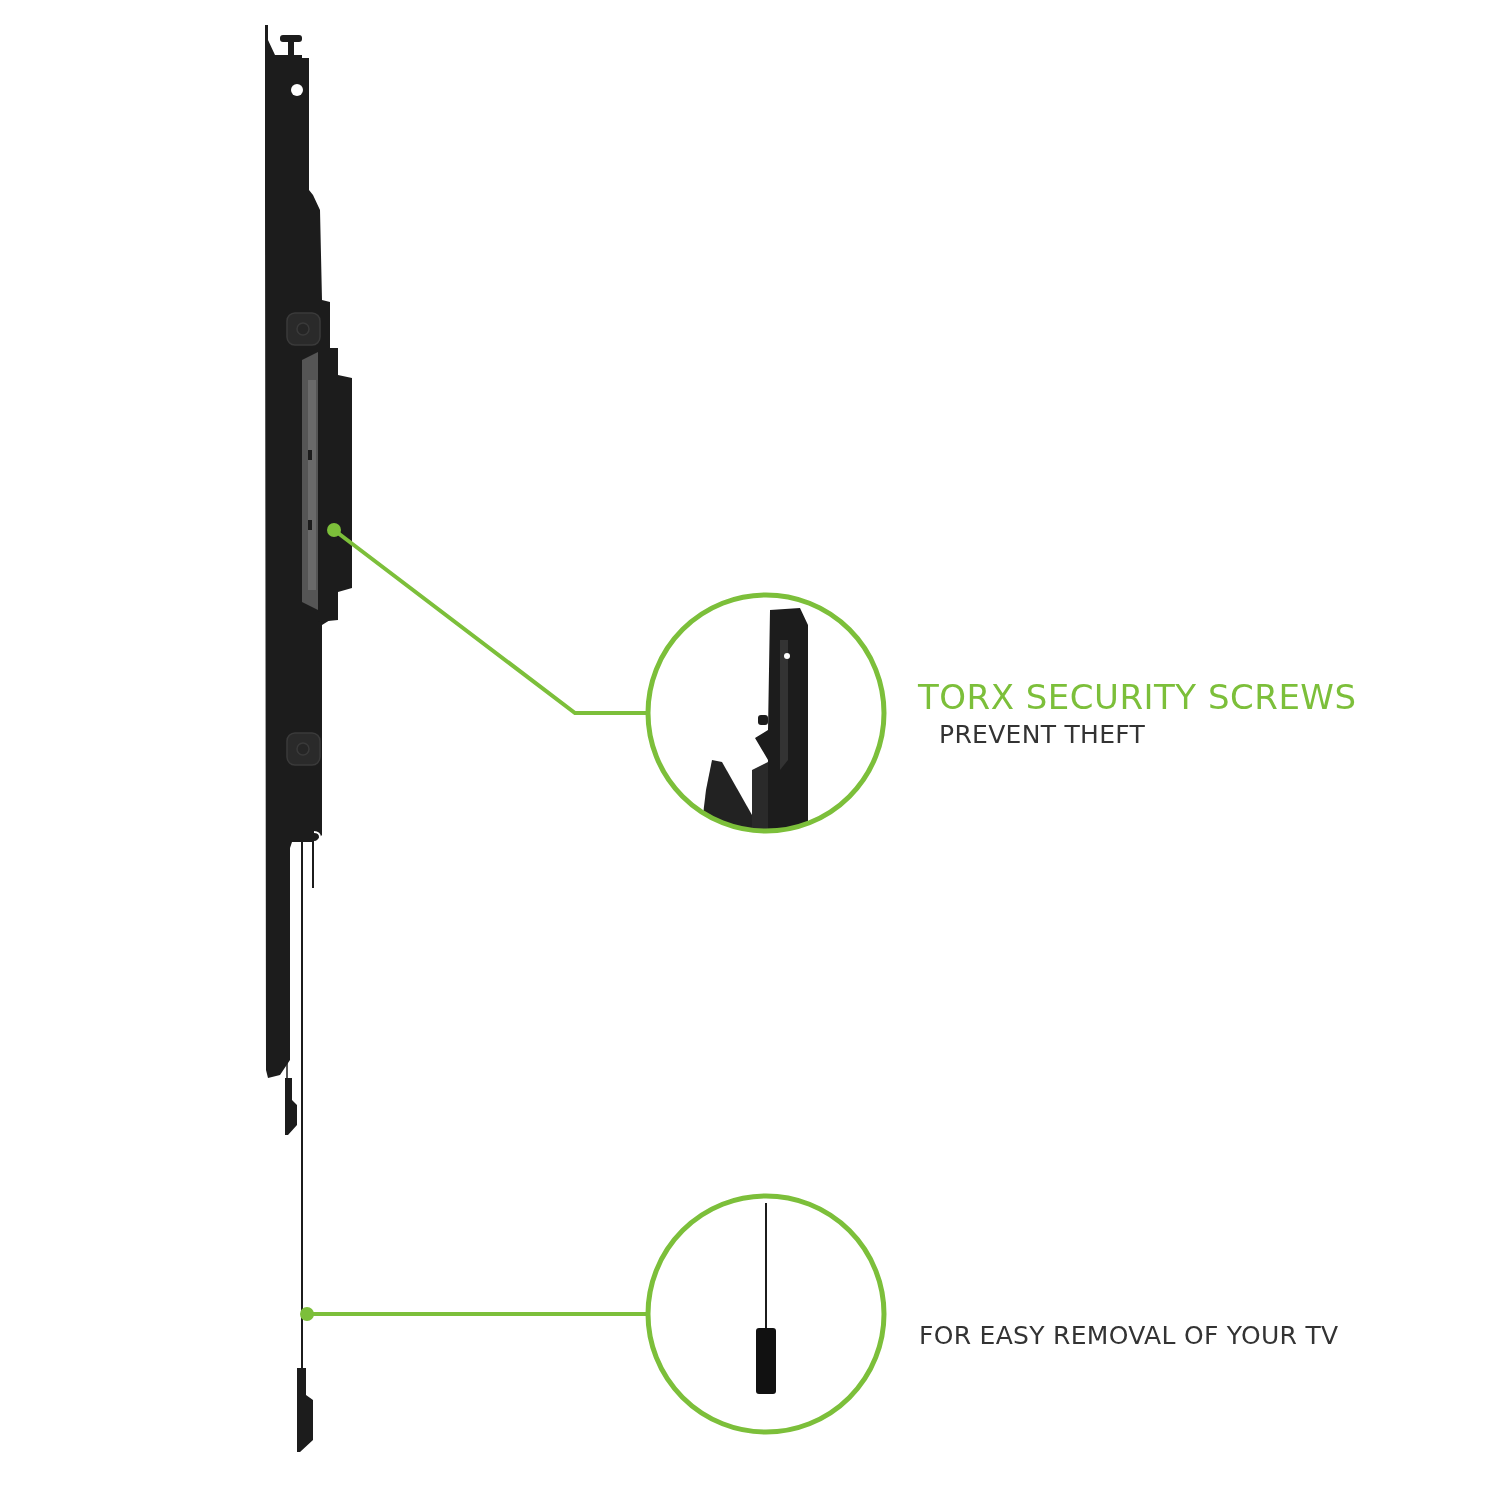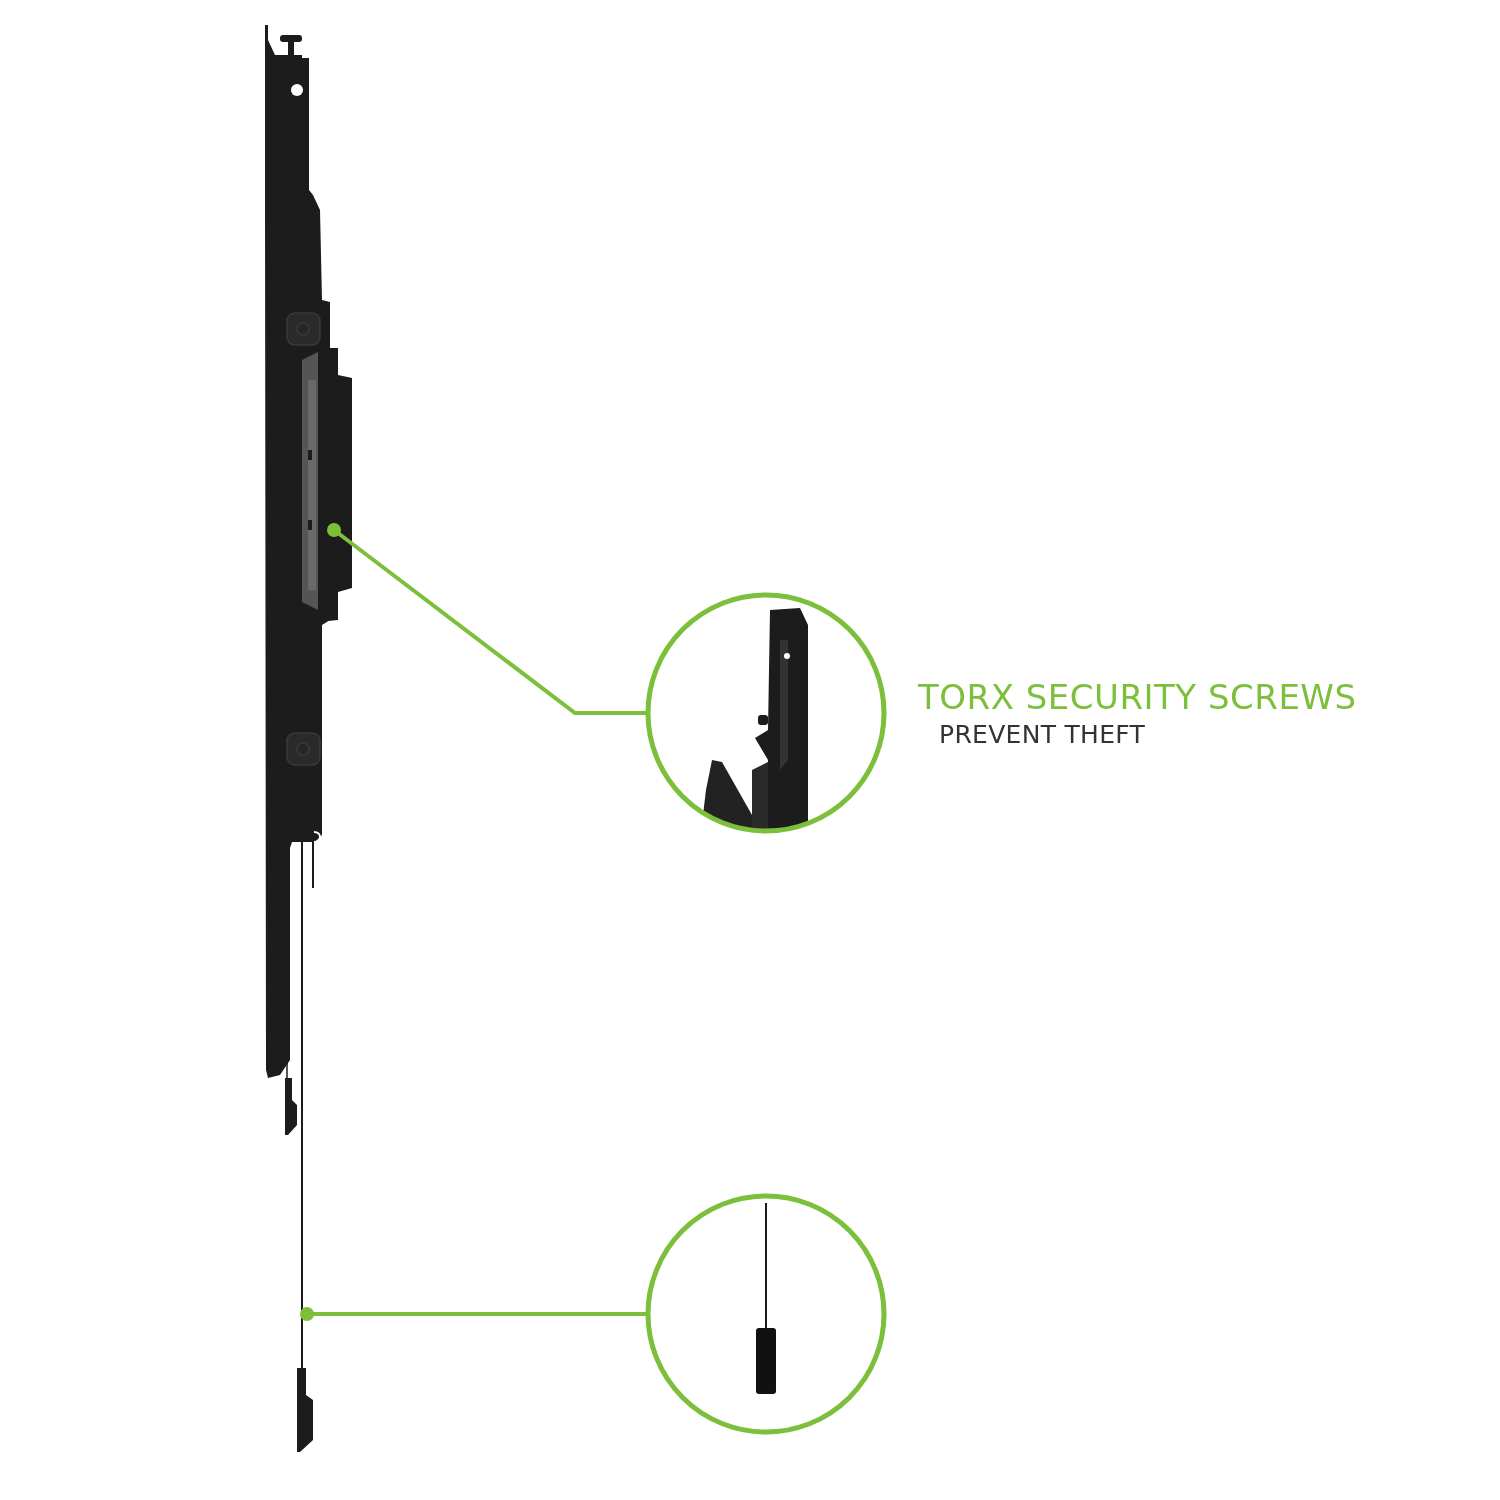--- a/index.html
+++ b/index.html
@@ -82,13 +82,14 @@
     <g>
       <line x1="766" y1="1203" x2="766" y2="1330" stroke="#1c1c1c" stroke-width="2"></line>
       <rect x="756" y="1328" width="20" height="66" rx="3" fill="#111111"></rect>
       <circle cx="766" cy="1314" r="118" fill="none" stroke="#7cbf3a" stroke-width="5"></circle>
     </g>
   </svg>
 
   <div class="feature-title" style="left:918px; top:680px;">TORX SECURITY SCREWS</div>
   <div class="feature-sub" style="left:919px; top:722px;margin-left:20px;">PREVENT THEFT</div>
 
+  <div class="feature-sub" style="left:919px; top:1323px;">FOR EASY REMOVAL OF YOUR TV</div>
 </div>
 
 </body></html>

